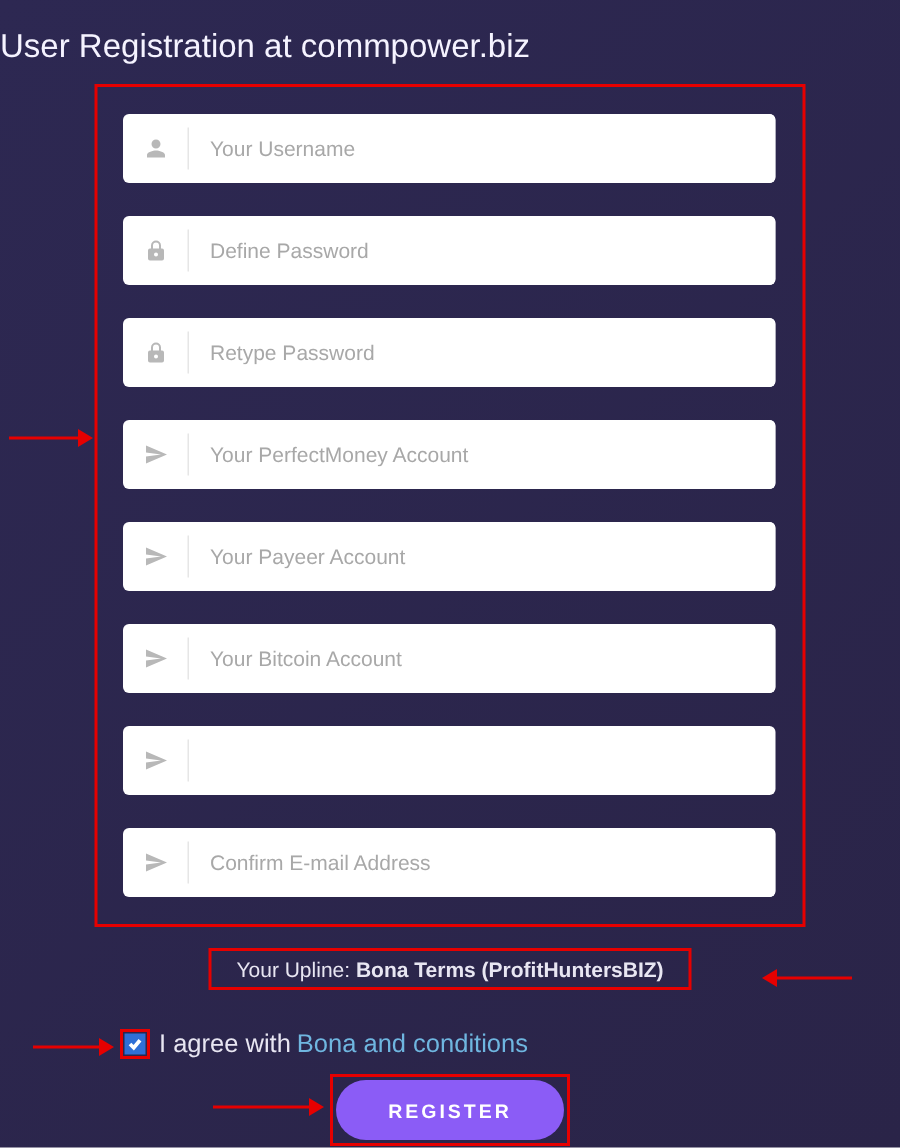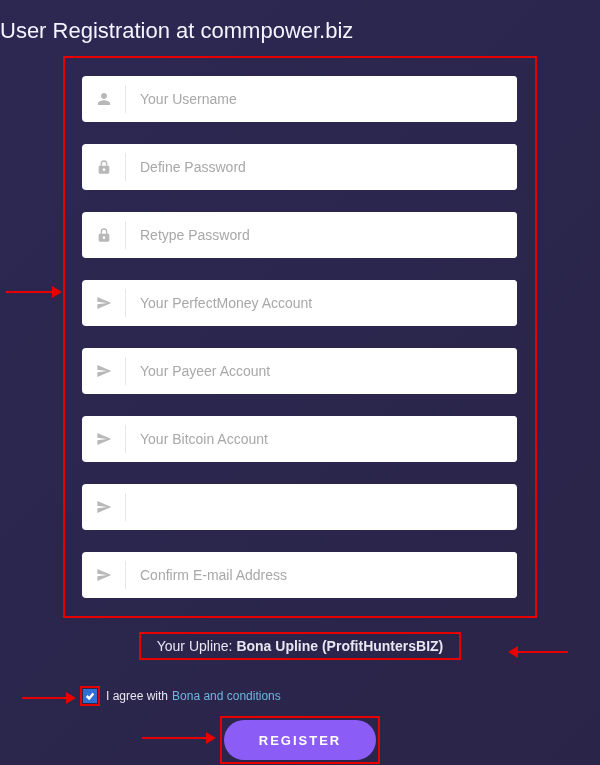--- a/index.html
+++ b/index.html
@@ -64,21 +64,21 @@
     padding: 4px 6px;
     font-size: 14px;
     color: #e8e6f2;
   }
   .upline-box .bold { font-weight: 700; }
 
   .agree-row {
     margin: 26px 0 0 80px;
     display: flex;
     align-items: center;
-    font-size: 12px;
+    font-size: 17px;
     color: #e8e6f2;
   }
   .cb-wrap {
     border: 2px solid #e60000;
     padding: 1px;
     display: inline-flex;
     margin-right: 6px;
   }
   .cb {
     width: 14px;
@@ -192,21 +192,21 @@
       <svg viewBox="0 0 24 24">
           <path d="M2 21l21-9L2 3v7l15 2-15 2v7z"></path>
         </svg>
     </span>
     <input type="text" placeholder="Confirm E-mail Address" style="">
   </div>
 
 </div>
 
 <div class="upline-box">
-  <span>Your Upline: </span><span class="bold">Bona Upline (ProfitHuntersBIZ)</span>
+  <span>Your Upline: </span><span class="bold">Bona Terms (ProfitHuntersBIZ)</span>
 </div>
 
 <div class="agree-row">
   <span class="cb-wrap">
     <span class="cb">
       <svg viewBox="0 0 12 12">
           <polyline points="2,6 5,9 10,3"></polyline>
         </svg>
     </span>
   </span>

